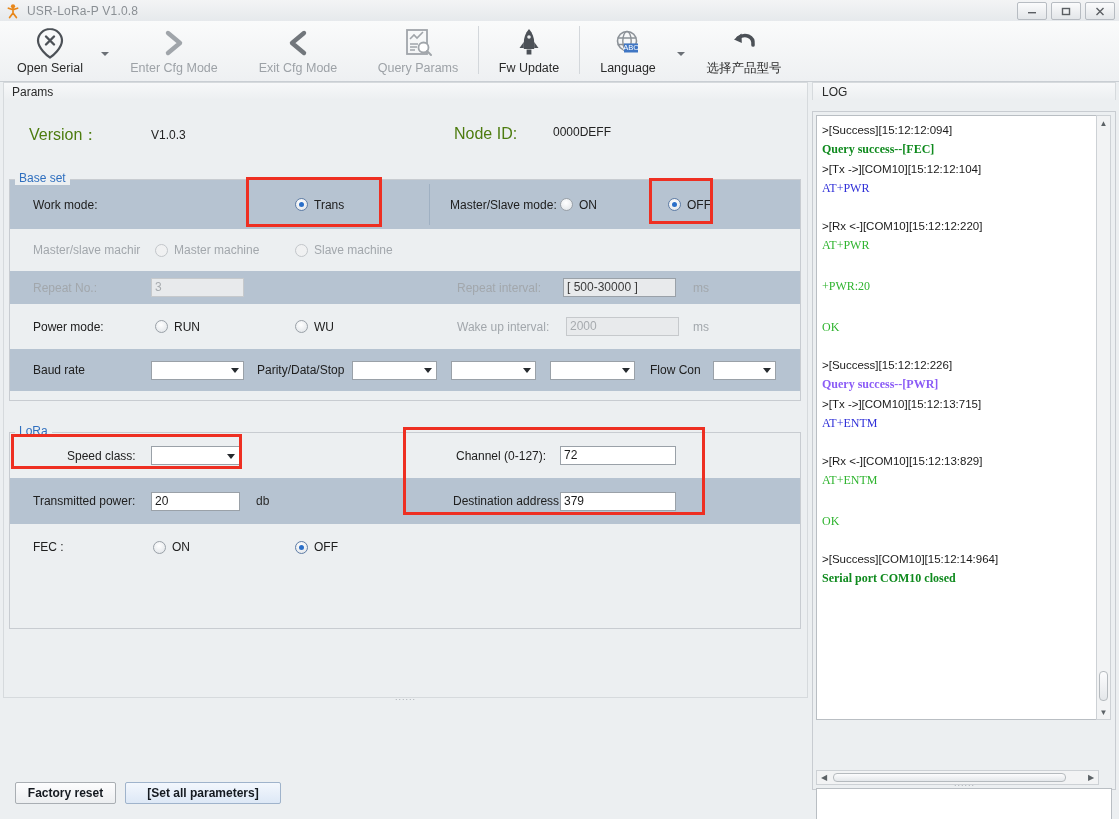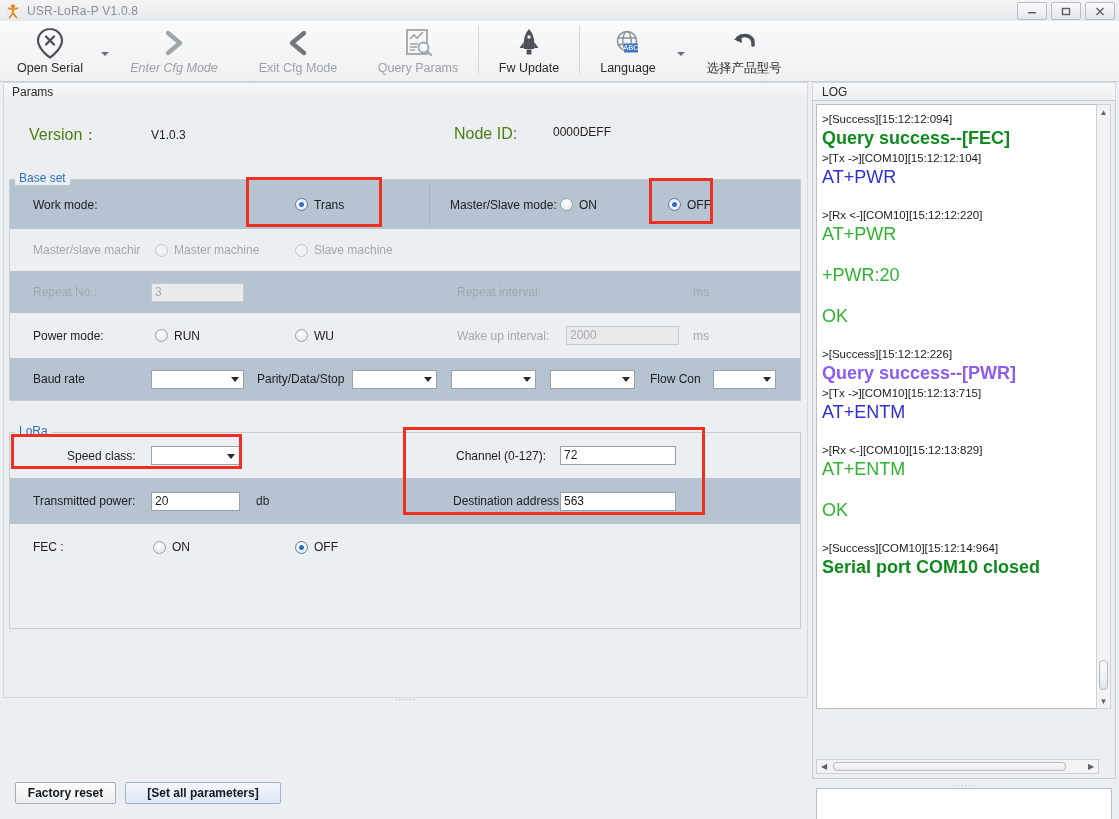--- a/index.html
+++ b/index.html
@@ -144,31 +144,31 @@
 
   
   .right{position:absolute;left:812px;top:82px;width:304px;height:734px;}
   .log-tabhead{
     position:absolute;left:0;top:0;width:304px;height:18px;
     background:linear-gradient(180deg,#f7f8f9 0%,#eceff1 100%);
     border:1px solid #d6dadd;border-bottom:none;box-sizing:border-box;
   }
   .log-tabhead span{position:absolute;left:9px;top:2px;font-size:12px;color:#2a2a2a;}
   .log-wrap{
-    position:absolute;left:0;top:18px;width:304px;height:679px;
+    position:absolute;left:0;top:29px;width:304px;height:679px;
     border:1px solid #c8ccd1;box-sizing:border-box;background:#eceff1;padding:8px;
   }
   .log-area{
     position:absolute;left:3px;top:3px;width:283px;height:605px;
     background:#ffffff;border:1px solid #b9bec3;box-sizing:border-box;
     overflow:hidden;padding:6px 5px 0 5px;
   }
   .log-line{white-space:nowrap;}
   .log-meta{font-size:11.5px;color:#1a1a1a;line-height:16px;}
-  .log-big{font-size:18px;line-height:23px;font-weight:normal;}
+  .log-big{font-size:12px;line-height:23px;font-weight:normal;font-family:Liberation Serif, serif;}
   .log-big.b{font-weight:bold;}
   .blank{height:18px;}
 
   .vscroll{
     position:absolute;right:4px;top:3px;width:15px;height:605px;
     background:#f2f3f4;border:1px solid #cdd1d5;box-sizing:border-box;
   }
   .vscroll .arr{height:14px;display:flex;align-items:center;justify-content:center;font-size:8px;color:#5c6266;}
   .vscroll .thumb{
     position:absolute;left:2px;width:9px;height:30px;border-radius:4px;
@@ -230,21 +230,21 @@
           <path d="M15 2 C8.4 2 3 7.3 3 13.6 C3 21 12.3 29 15 30.5 C17.7 29 27 21 27 13.6 C27 7.3 21.6 2 15 2 Z" fill="none" stroke="#4c5157" stroke-width="2.2"></path>
           <path d="M11 9.5 L19 17.5 M19 9.5 L11 17.5" stroke="#4c5157" stroke-width="2.4" fill="none" stroke-linecap="round"></path>
         </svg>
       </div>
       <div class="tb-lbl en">Open Serial</div>
     </div>
     <div class="tb-caret">
         <div class="caret"></div>
       </div>
 
-    <div class="tb-item" style="min-width:108px;font-style:italic;">
+    <div class="tb-item" style="min-width:108px;">
       <div class="tb-ico">
         <svg width="28" height="32" viewBox="0 0 28 32">
           <path d="M8 6 L20 16 L8 26" stroke="#a0a5aa" stroke-width="4.4" fill="none" stroke-linecap="round" stroke-linejoin="round"></path>
         </svg>
       </div>
       <div class="tb-lbl dis">Enter Cfg Mode</div>
     </div>
 
     <div class="tb-item" style="min-width:100px;">
       <div class="tb-ico">
@@ -376,29 +376,32 @@
               <span class="lab dim">Master/slave machir</span>
             </div>
             <div class="cell" style="left:285px;">
               <span class="radio">
                 <span class="rb dim"></span>
                 <span class="lab dim">Slave machine</span>
               </span>
             </div>
           </div>
 
-          <div class="row alt" style="height:42px;">
+          <div class="row alt" style="height:33px;">
             <div class="cell" style="left:23px;">
               <span class="lab dim">Repeat No.:</span>
             </div>
             <div class="cell" style="left:141px;">
               <div class="txt dis" style="width:93px;">3</div>
             </div>
             <div class="cell" style="left:447px;">
               <span class="lab dim">Repeat interval:</span>
+            </div>
+            <div class="cell" style="left:553px;">
+              <div class="txt ph" style="width:113px;background:#e8eaec;border-color:#9aa1a8;">[ 500-30000 ]</div>
             </div>
             <div class="cell" style="left:683px;">
               <span class="unit dim">ms</span>
             </div>
           </div>
 
           <div class="row norm" style="height:45px;">
             <div class="cell" style="left:23px;">
               <span class="lab">Power mode:</span>
             </div>
@@ -498,21 +501,21 @@
             <div class="cell" style="left:141px;">
               <div class="txt" style="width:89px;">20</div>
             </div>
             <div class="cell" style="left:246px;">
               <span class="unit">db</span>
             </div>
             <div class="cell" style="left:443px;">
               <span class="lab">Destination address</span>
             </div>
             <div class="cell" style="left:550px;">
-              <div class="txt" style="width:116px;">563</div>
+              <div class="txt" style="width:116px;">379</div>
             </div>
           </div>
 
           <div class="row norm" style="height:104px;">
             <div class="cell" style="left:23px;height:46px;">
               <span class="lab">FEC :</span>
             </div>
             <div class="cell" style="left:143px;height:46px;">
               <span class="radio">
                 <span class="rb"></span>

